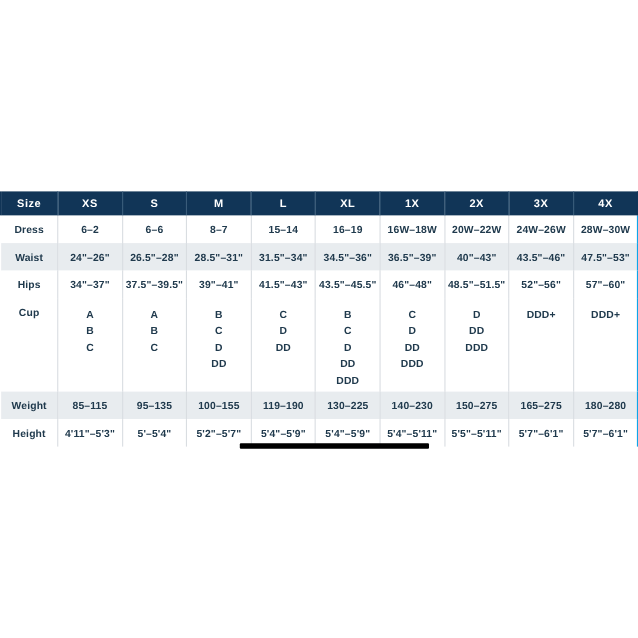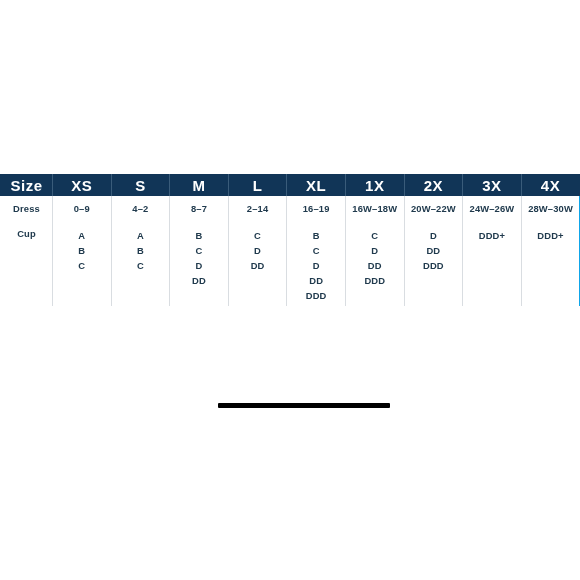--- a/index.html
+++ b/index.html
@@ -44,21 +44,21 @@
     font-weight: bold;
     color: #203a4d;
     letter-spacing: 0.15px;
     border-left: 1px solid #d9dde1;
     border-right: 1px solid #d9dde1;
   }
   table.size-chart thead th {
     background: #113557;
     color: #ffffff;
     height: 22px;
-    font-size: 15px;
+    font-size: 10px;
     border-left: 1px solid #3a5c7a;
     border-right: 1px solid #3a5c7a;
     letter-spacing: 0.5px;
   }
   table.size-chart thead th:first-child {
     border-left: 1px solid #113557;
   }
   table.size-chart thead th:last-child {
     border-right: 1px solid #113557;
     margin-left: 20px;
@@ -139,32 +139,56 @@
           <th>1X</th>
           <th>2X</th>
           <th>3X</th>
           <th>4X</th>
         </tr>
       </thead>
       <tbody>
 
         <tr class="row-white r-dress">
           <td class="rowlabel">Dress</td>
-          <td>0–9</td>
-          <td>4–2</td>
+          <td>6–2</td>
+          <td>6–6</td>
           <td>8–7</td>
-          <td>2–14</td>
+          <td>15–14</td>
           <td>16–19</td>
           <td>16W–18W</td>
           <td>20W–22W</td>
           <td>24W–26W</td>
           <td>28W–30W</td>
         </tr>
 
-
+        <tr class="row-gray r-waist">
+          <td class="rowlabel">Waist</td>
+          <td>24"–26"</td>
+          <td>26.5"–28"</td>
+          <td>28.5"–31"</td>
+          <td>31.5"–34"</td>
+          <td>34.5"–36"</td>
+          <td>36.5"–39"</td>
+          <td>40"–43"</td>
+          <td>43.5"–46"</td>
+          <td>47.5"–53"</td>
+        </tr>
+
+        <tr class="row-white r-hips">
+          <td class="rowlabel">Hips</td>
+          <td>34"–37"</td>
+          <td>37.5"–39.5"</td>
+          <td>39"–41"</td>
+          <td>41.5"–43"</td>
+          <td>43.5"–45.5"</td>
+          <td>46"–48"</td>
+          <td>48.5"–51.5"</td>
+          <td>52"–56"</td>
+          <td>57"–60"</td>
+        </tr>
 
 
         <tr class="row-white r-cup">
           <td class="rowlabel">Cup</td>
           <td>
               <span class="cup-stack">
                 <span>A</span>
                 <span>B</span>
                 <span>C</span>
               </span>
@@ -220,21 +244,45 @@
                 <span>DDD+</span>
               </span>
             </td>
           <td>
               <span class="cup-stack">
                 <span>DDD+</span>
               </span>
             </td>
         </tr>
 
-
+        <tr class="row-gray r-weight">
+          <td class="rowlabel">Weight</td>
+          <td>85–115</td>
+          <td>95–135</td>
+          <td>100–155</td>
+          <td>119–190</td>
+          <td>130–225</td>
+          <td>140–230</td>
+          <td>150–275</td>
+          <td>165–275</td>
+          <td>180–280</td>
+        </tr>
+
+        <tr class="row-white r-height">
+          <td class="rowlabel">Height</td>
+          <td>4'11"–5'3"</td>
+          <td>5'–5'4"</td>
+          <td>5'2"–5'7"</td>
+          <td>5'4"–5'9"</td>
+          <td>5'4"–5'9"</td>
+          <td>5'4"–5'11"</td>
+          <td>5'5"–5'11"</td>
+          <td>5'7"–6'1"</td>
+          <td>5'7"–6'1"</td>
+        </tr>
 
       </tbody>
     </table>
   </div>
 
   <div id="redaction-bar"></div>
 
 </div>
 
 </body></html>

